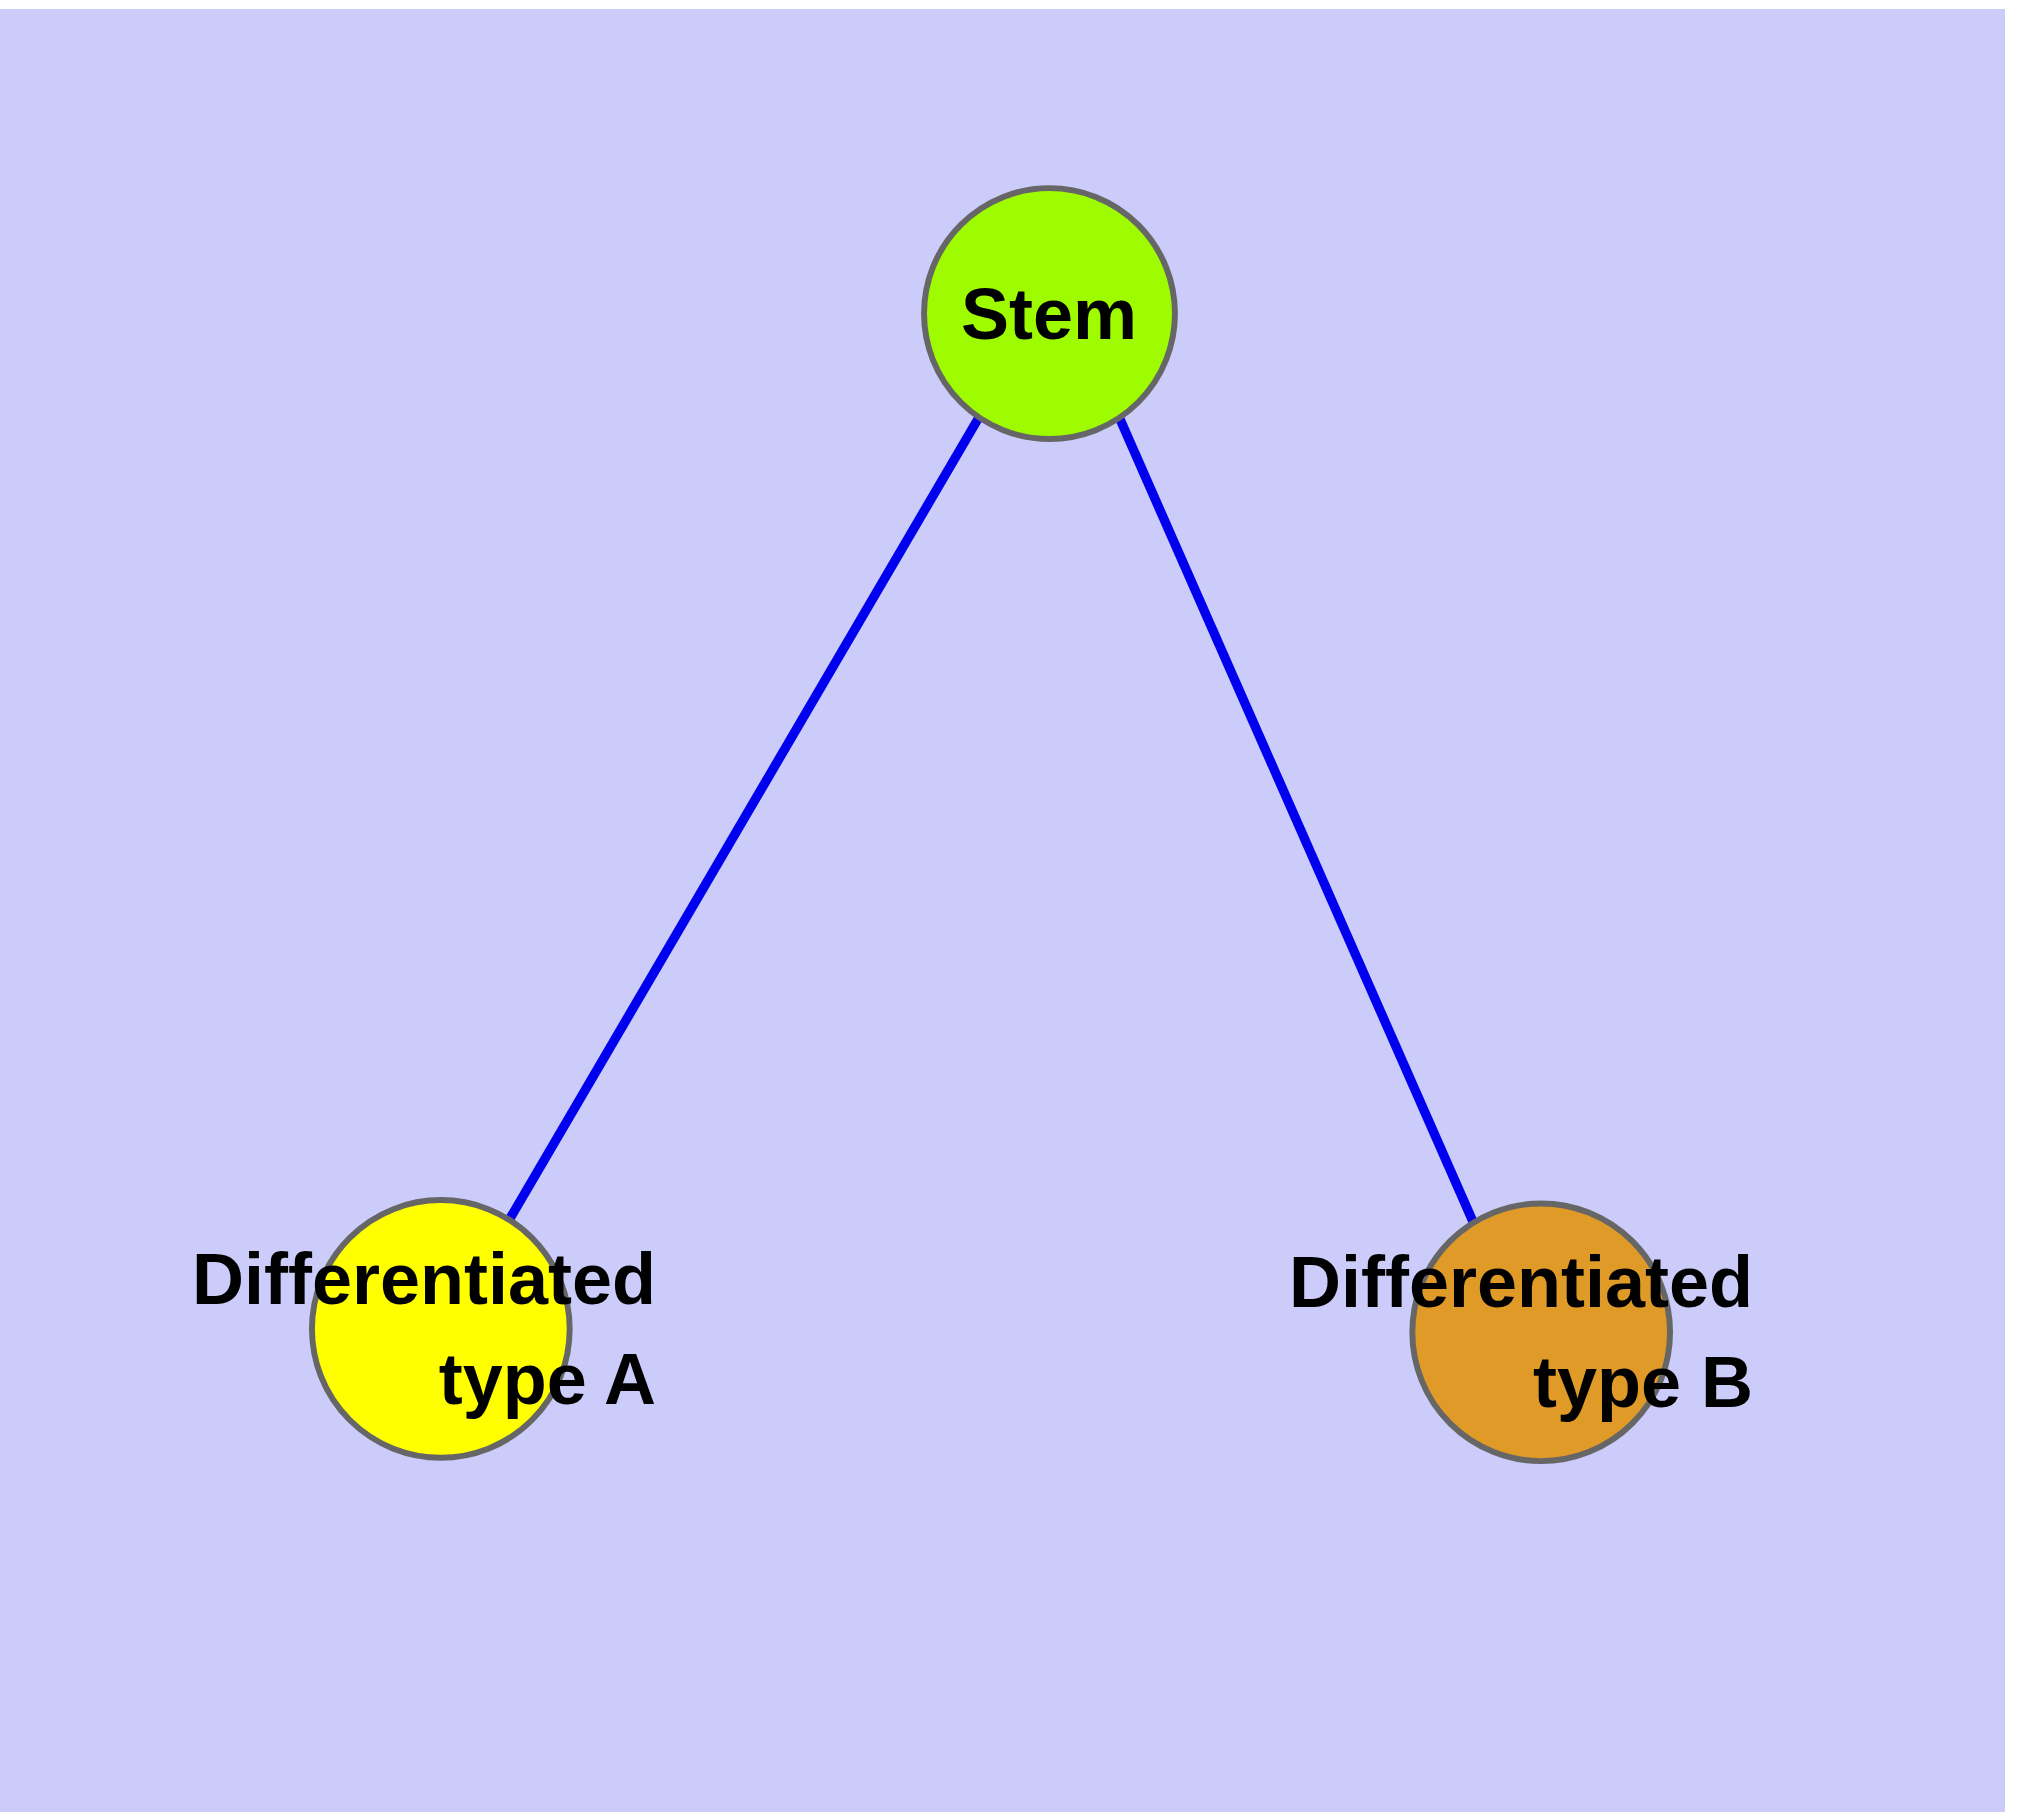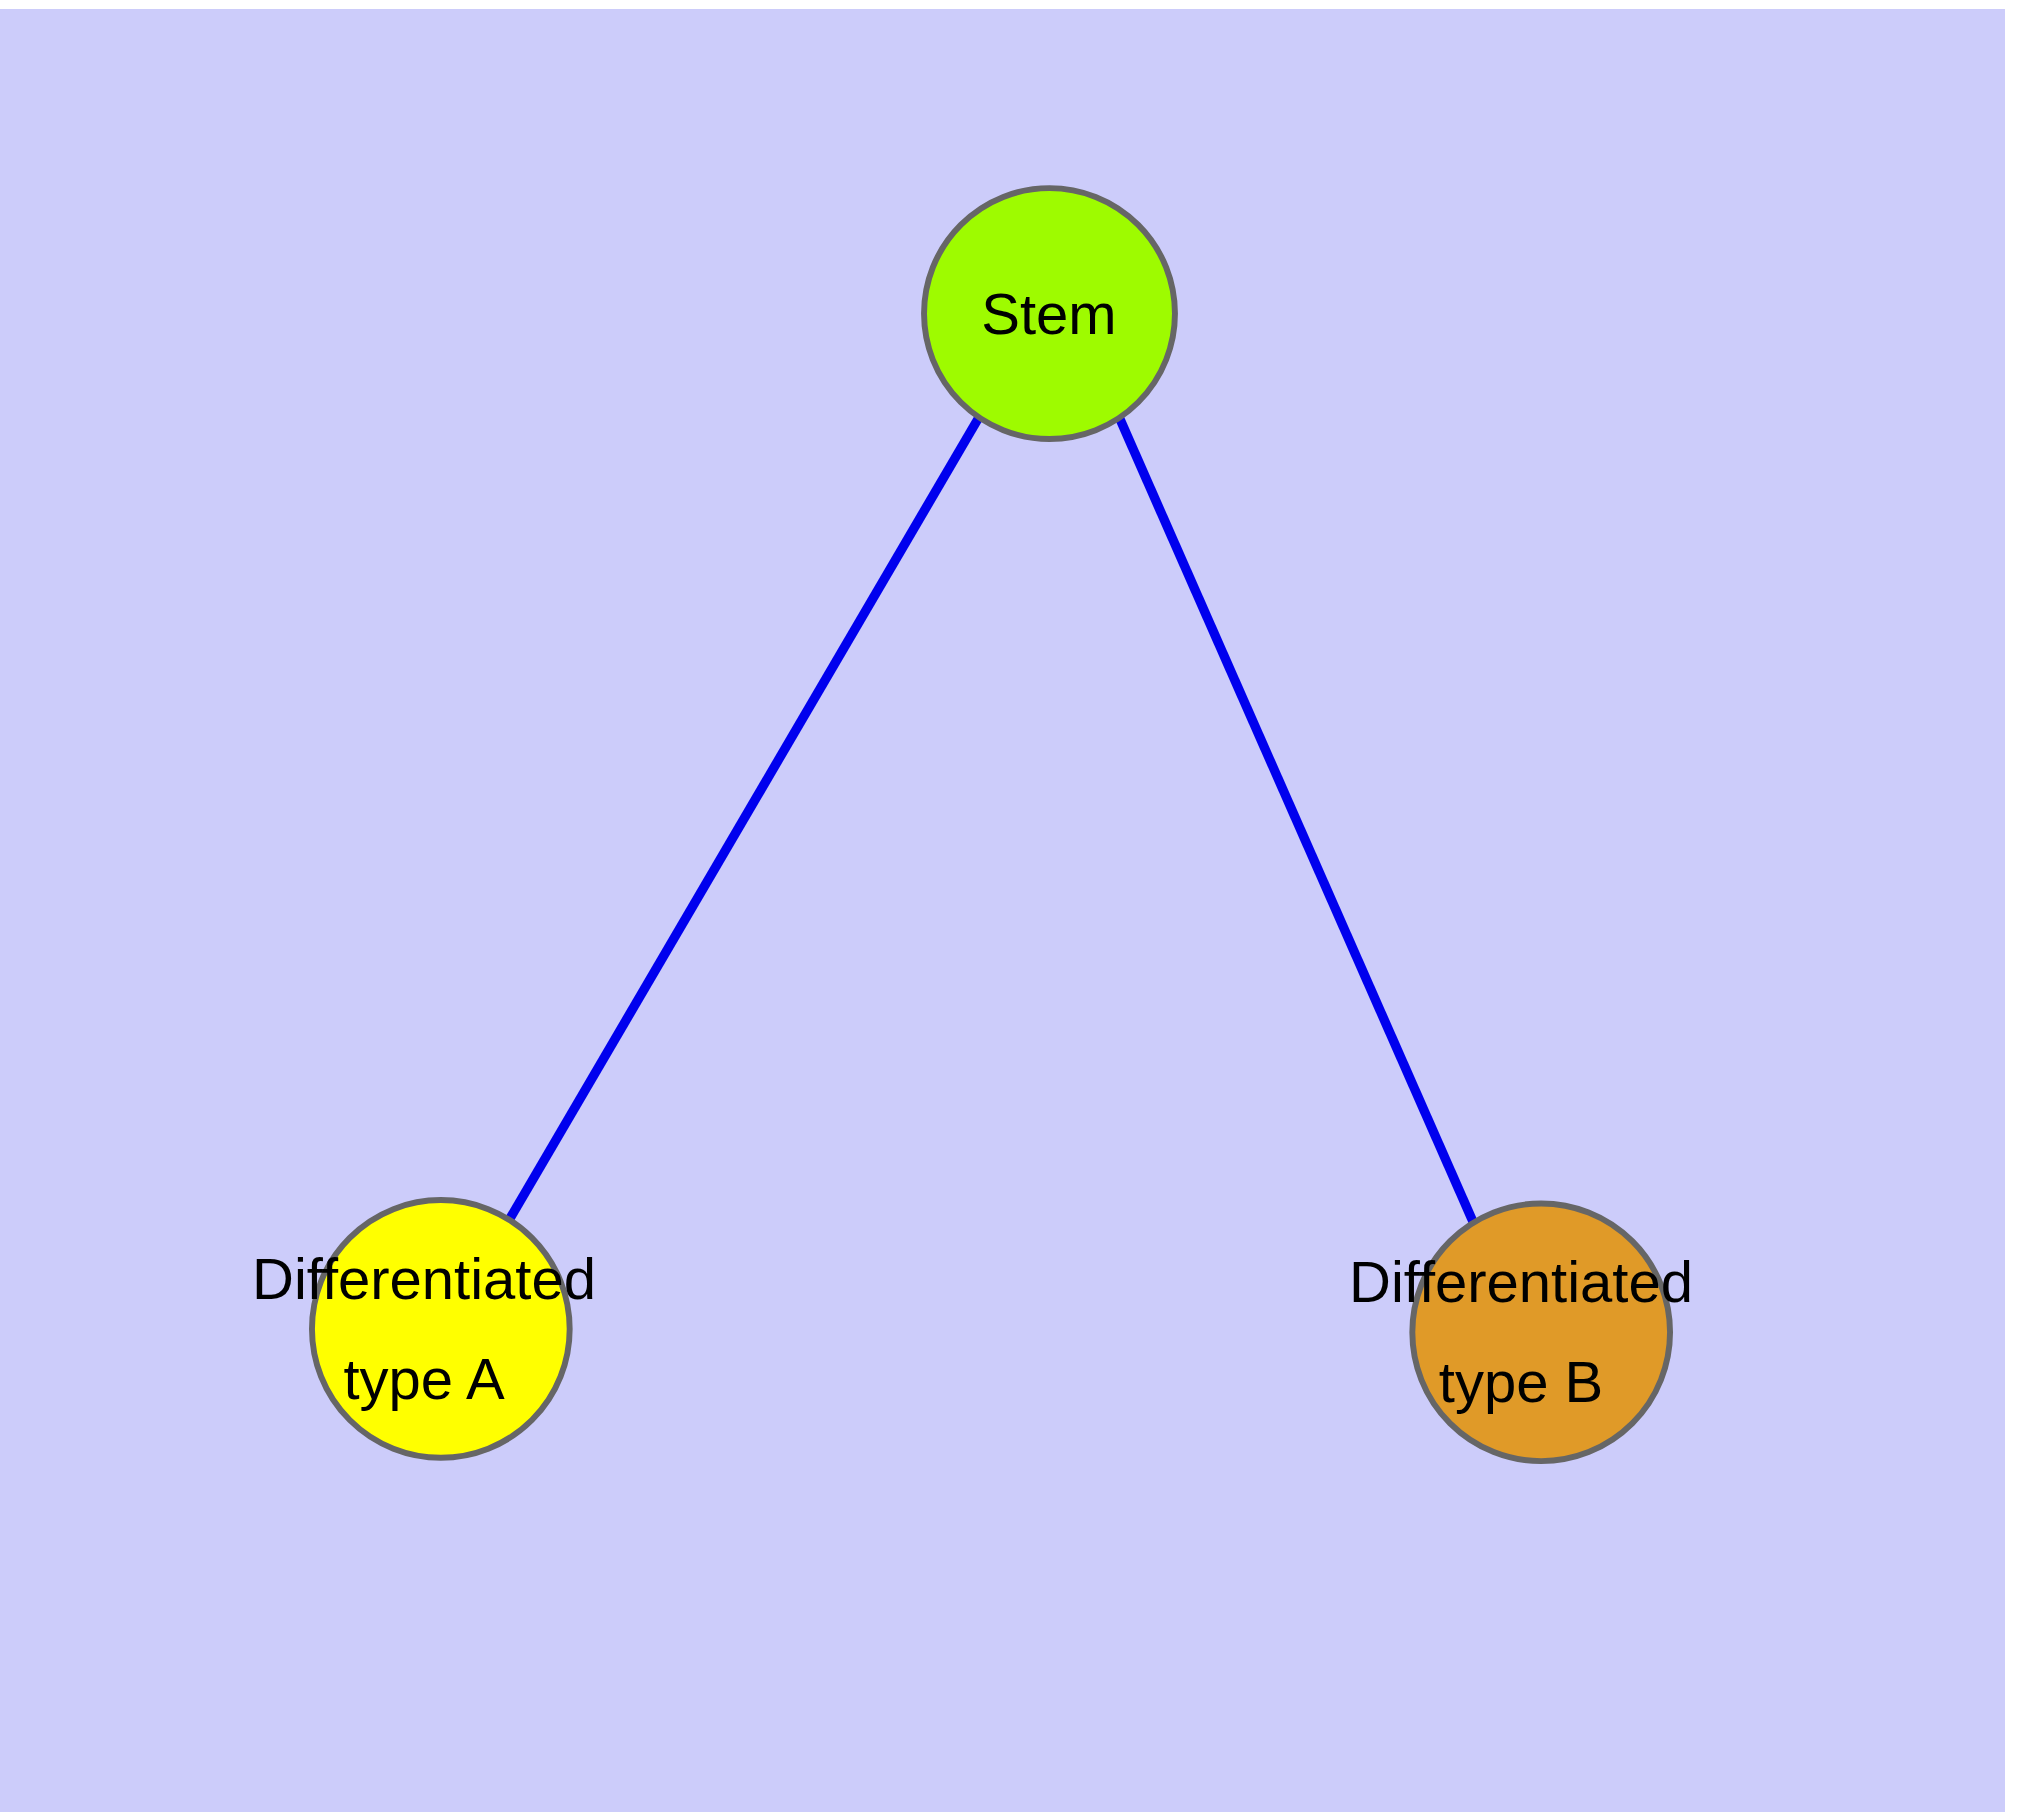--- a/index.html
+++ b/index.html
@@ -36,24 +36,24 @@
     stroke-width: 7;
   }
   .edge-line {
     stroke: #0000ee;
     stroke-width: 11;
     stroke-linecap: butt;
   }
   .node-label {
     position: absolute;
     color: #000000;
-    font-weight: normal;
-    font-size: 58px;
+    font-weight: bold;
+    font-size: 72px;
     line-height: 100px;
-    text-align: center;
+    text-align: right;
     white-space: pre;
     transform: translate(-50%, -50%);
     pointer-events: none;
     font-family: "Liberation Sans", sans-serif;
   }
 </style>
 </head>
 <body>
 
 <div id="canvas">

